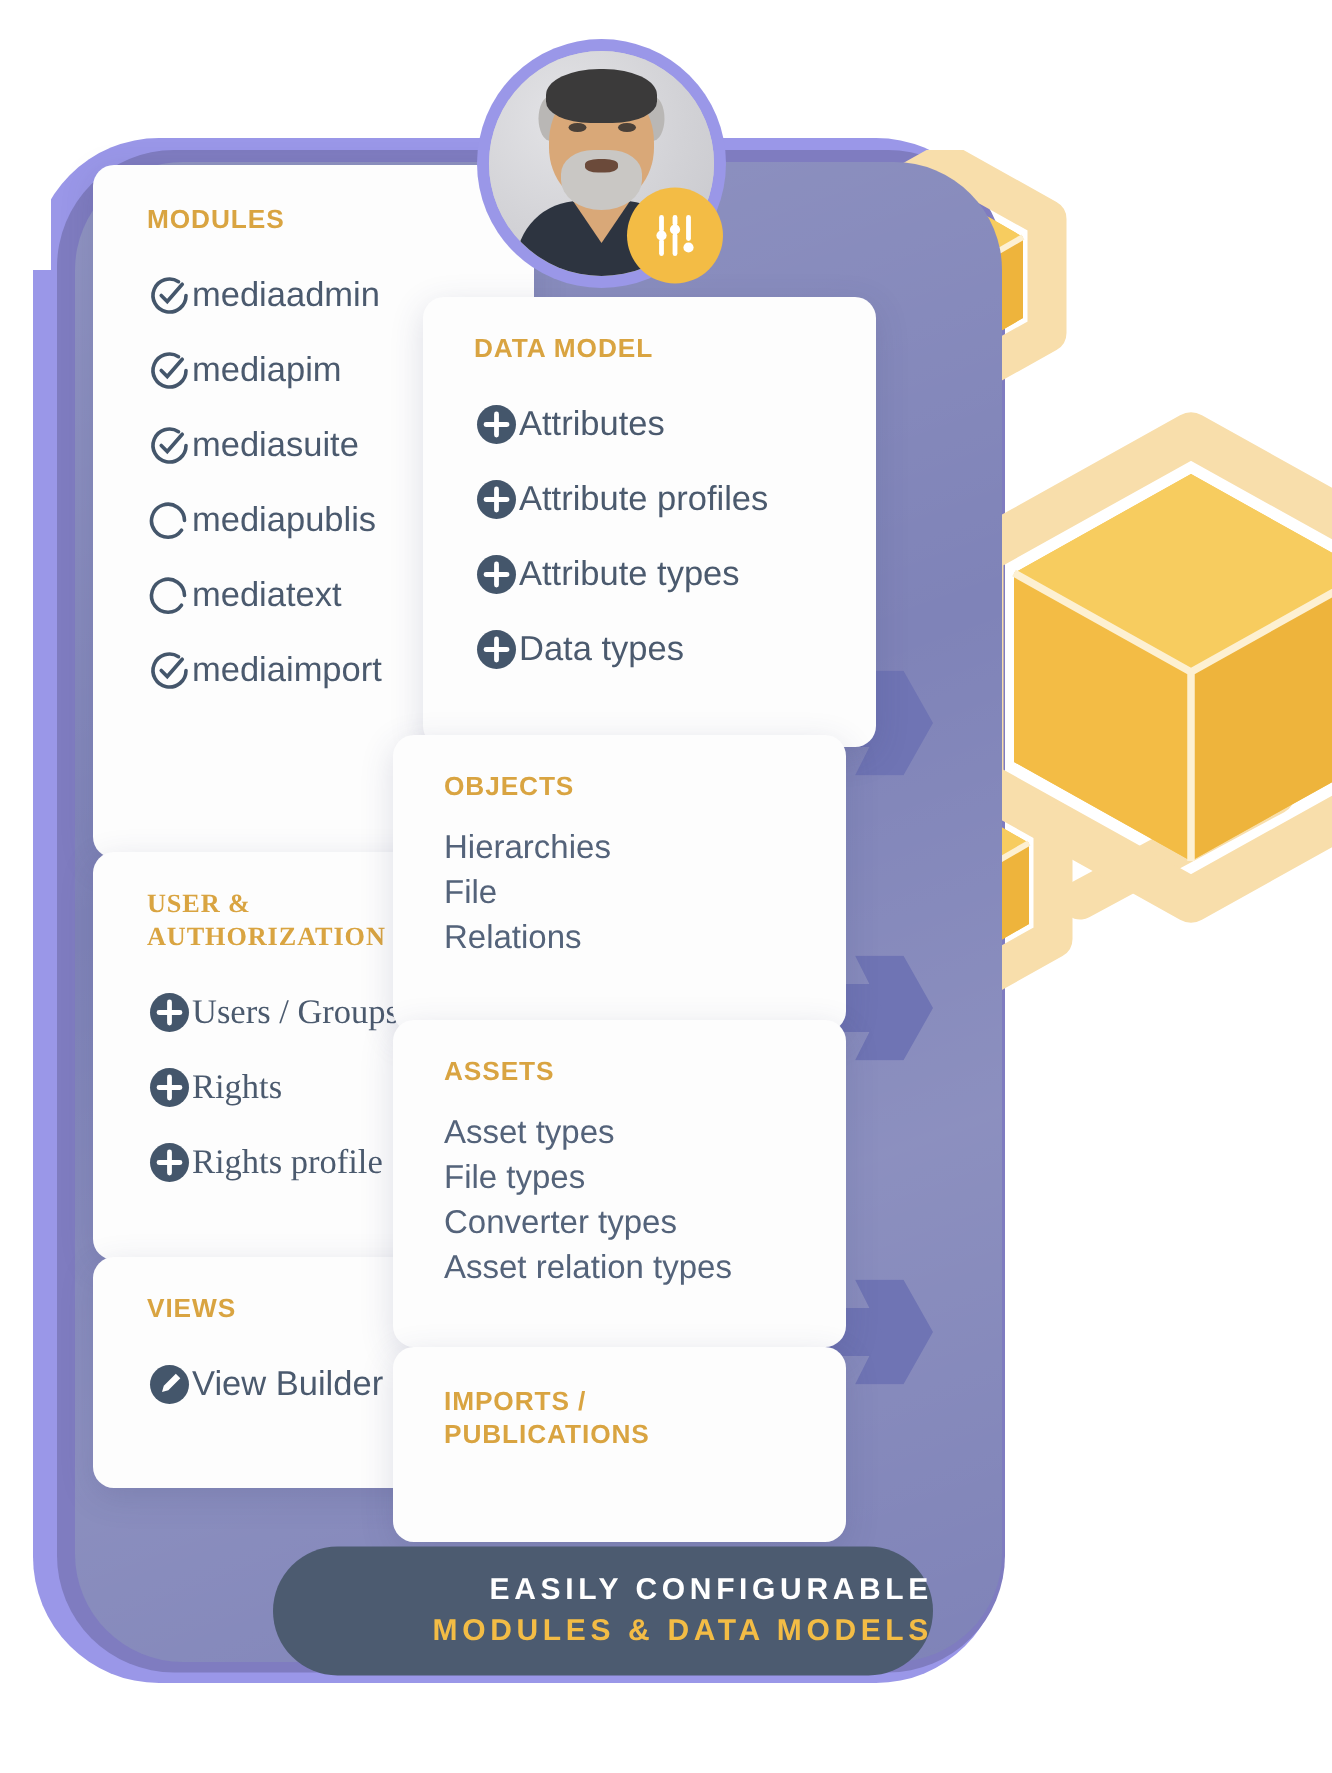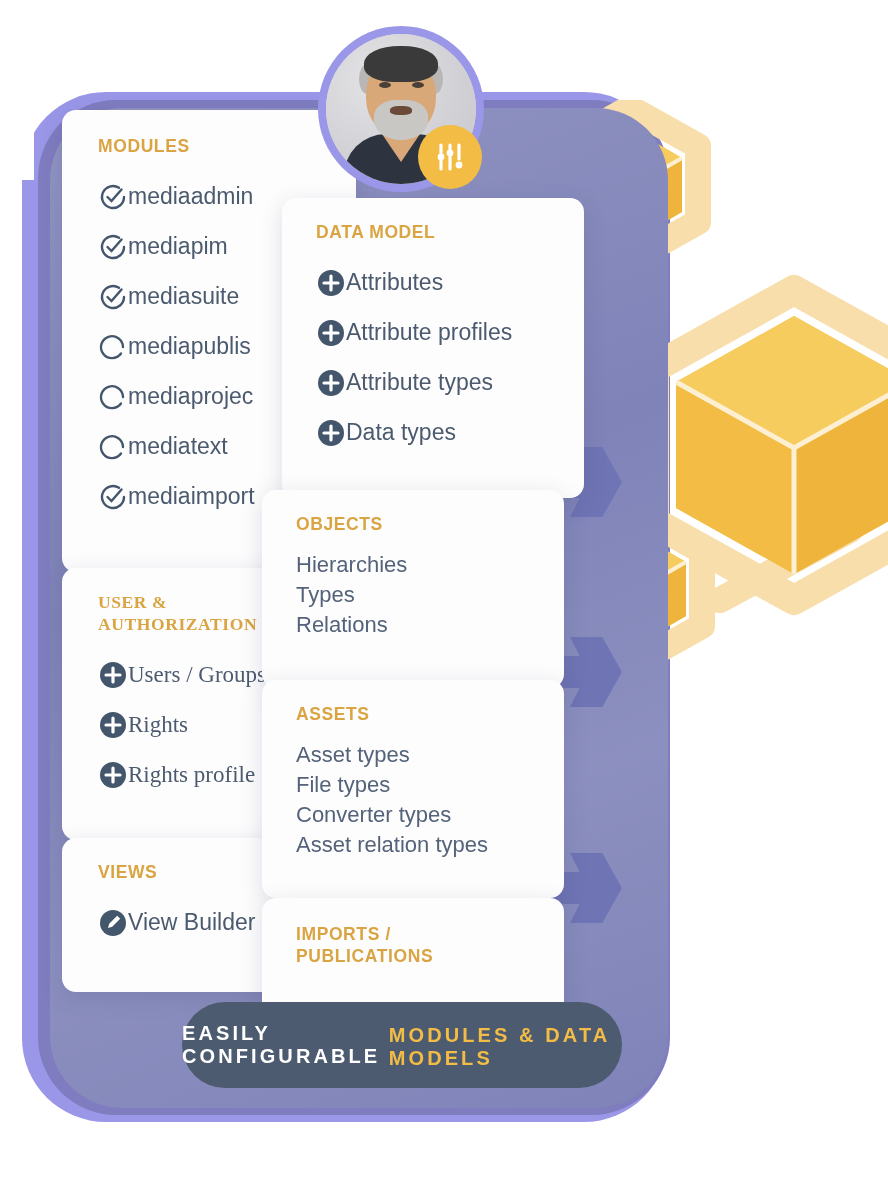--- a/index.html
+++ b/index.html
@@ -74,23 +74,23 @@
 
   .ic{flex:0 0 auto;width:30px;height:30px;}
 
   
   .bar{position:absolute;height:32px;background:#6f74b4;z-index:11;}
   .bar .seg{position:absolute;top:0;height:32px;width:26px;background:#f6d79a;}
   .arrowhead{position:absolute;z-index:11;width:52px;height:70px;background:#6f74b4;
     clip-path:polygon(0 0,62% 0,100% 50%,62% 100%,0 100%,34% 50%);}
 
   
-  .banner{position:absolute;left:182px;top:1002px;width:440px;height:86px;border-radius:43px;
-    background:#4c5b70;z-index:16;display:flex;flex-direction:row;
-    align-items:center;justify-content:center;}
+  .banner{position:absolute;left:182px;top:1031px;width:440px;height:86px;border-radius:43px;
+    background:#4c5b70;z-index:16;display:flex;flex-direction:column;
+    align-items:flex-end;justify-content:center;}
   .banner .l1{font-size:20px;font-weight:bold;letter-spacing:3.1px;color:#ffffff;}
   .banner .l2{font-size:20px;font-weight:bold;letter-spacing:3.1px;color:#f3bc45;margin-top:4px;}
 </style>
 </head>
 <body>
 
 <div class="stage">
 
   <div class="dotgrid"></div>
 
@@ -207,27 +207,20 @@
           <svg width="30" height="30" viewBox="0 0 30 30" fill="none" stroke="#44566b" stroke-width="2.4" stroke-linecap="round">
             <path d="M23 21.5a11 11 0 1 1 2-6.5"></path>
           </svg></span>
         <span class="lbl">mediapublis</span>
       </div>
       <div class="row">
         <span class="ic">
           <svg width="30" height="30" viewBox="0 0 30 30" fill="none" stroke="#44566b" stroke-width="2.4" stroke-linecap="round">
             <path d="M23 21.5a11 11 0 1 1 2-6.5"></path>
           </svg></span>
-        <span class="lbl">mediaprojec</span>
-      </div>
-      <div class="row">
-        <span class="ic">
-          <svg width="30" height="30" viewBox="0 0 30 30" fill="none" stroke="#44566b" stroke-width="2.4" stroke-linecap="round">
-            <path d="M23 21.5a11 11 0 1 1 2-6.5"></path>
-          </svg></span>
         <span class="lbl">mediatext</span>
       </div>
       <div class="row">
         <span class="ic">
           <svg width="30" height="30" viewBox="0 0 30 30" fill="none" stroke="#44566b" stroke-width="2.4" stroke-linecap="round">
             <path d="M26 15a11 11 0 1 1-5-9.2"></path>
               <path d="M9.5 15l4 4 10-11.5"></path>
           </svg></span>
         <span class="lbl">mediaimport</span>
       </div>
@@ -311,21 +304,21 @@
             </svg></span>
         <span class="lbl">Data types</span>
       </div>
     </div>
   </div>
 
   <div class="card front" style="left:262px;top:490px;width:268px;height:174px;padding:24px 0 0 34px;">
     <h3>OBJECTS</h3>
     <div>
       <div class="plain">Hierarchies</div>
-      <div class="plain">Types</div>
+      <div class="plain">File</div>
       <div class="plain">Relations</div>
     </div>
   </div>
 
   <div class="card front" style="left:262px;top:680px;width:268px;height:194px;padding:24px 0 0 34px;">
     <h3>ASSETS</h3>
     <div>
       <div class="plain">Asset types</div>
       <div class="plain">File types</div>
       <div class="plain">Converter types</div>

